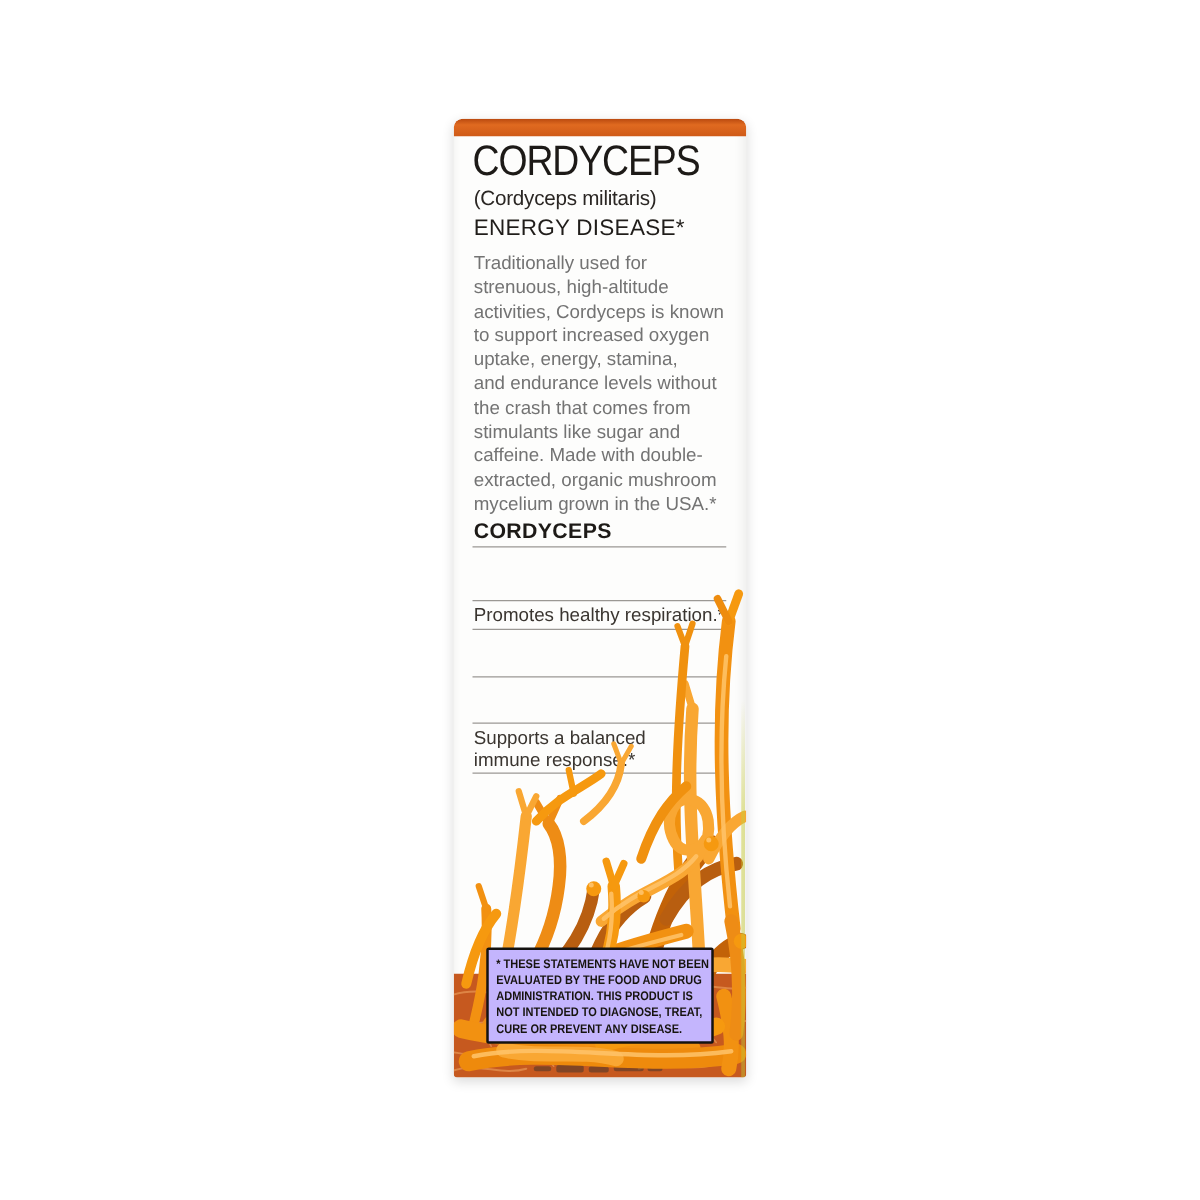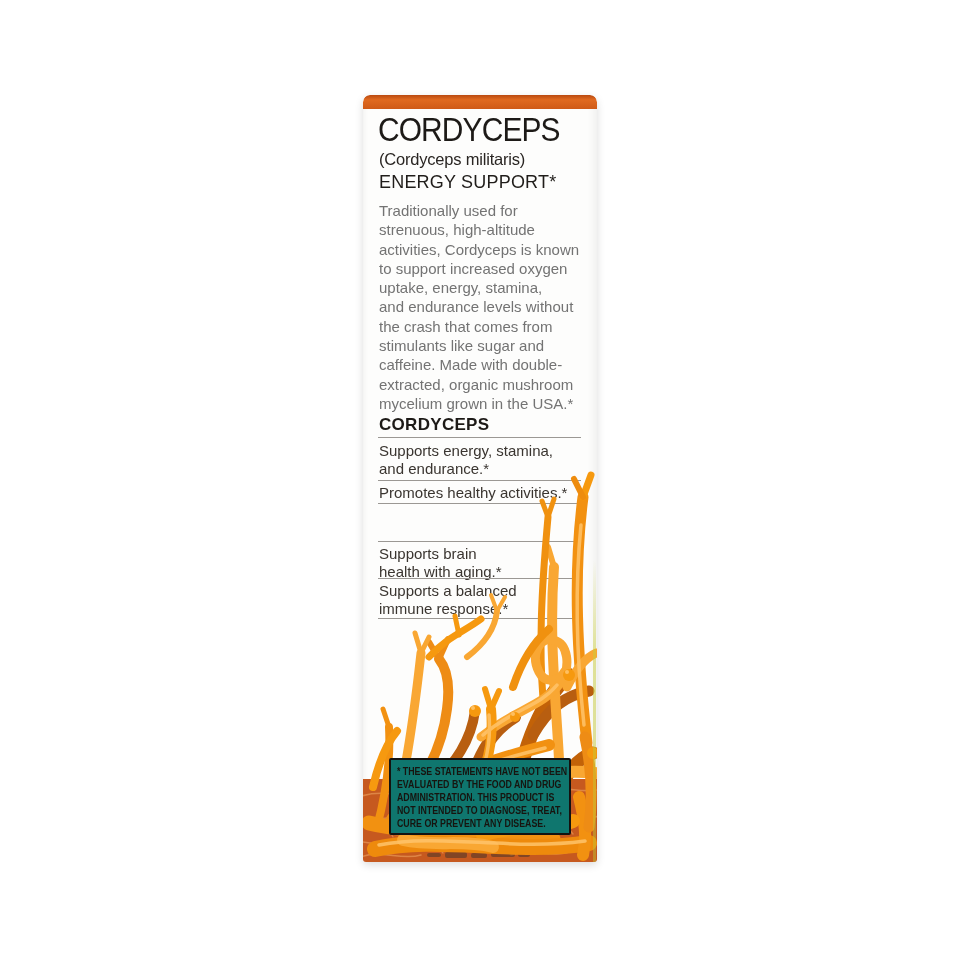--- a/index.html
+++ b/index.html
@@ -23,63 +23,59 @@
   .b-header{position:absolute;left:16px;top:320px;font-size:17px;font-weight:bold;
        color:#1d1a17;letter-spacing:.3px;white-space:pre;z-index:1;}
   .rule{position:absolute;left:15px;width:203px;height:1px;background:#9b9894;z-index:1;}
   .r0{top:342px}.r1{top:385px}.r2{top:408px}.r3{top:446px}.r4{top:483px}.r5{top:523px}
   .item{position:absolute;left:16px;font-size:15px;line-height:17.5px;color:#3a3530;
        white-space:pre;z-index:1;}
   .i0{top:347px}.i1{top:389px}.i2{top:412px}.i3{top:450px}.i4{top:487px}
   .band-bottom{position:absolute;left:0;top:684px;width:234px;height:83px;
        background:#c6591f;z-index:1;}
   .mushrooms{position:absolute;left:0;top:0;width:234px;height:767px;z-index:3;pointer-events:none;}
-  .disclaimer{position:absolute;left:26px;top:663px;width:182px;height:77px;background:#0f766e;
+  .disclaimer{position:absolute;left:26px;top:663px;width:182px;height:77px;background:#c4b5fd;
        border:2px solid #141210;border-radius:2px;box-sizing:border-box;z-index:5;}
   .disc-text{display:block;margin:5px 0 0 6px;width:114%;font-size:10px;font-weight:bold;
        line-height:13px;color:#17140f;letter-spacing:0;white-space:pre;
        transform:scaleX(.88);transform-origin:0 0;}
   .edge-sliver{position:absolute;left:230px;top:465px;width:3px;height:302px;z-index:6;
        background:linear-gradient(180deg,rgba(214,211,60,0) 0%,rgba(201,205,58,.5) 30%,rgba(189,196,52,.45) 100%);}
 </style>
 </head>
 <body>
 
 <div class="stage">
   <div class="box">
 
     <div class="band-top"></div>
 
     <h1 class="title">CORDYCEPS</h1>
     <div class="latin">(Cordyceps militaris)</div>
-    <div class="subtitle">ENERGY SUPPORT*</div>
+    <div class="subtitle">ENERGY DISEASE*</div>
 
     <div class="desc">Traditionally used for
 strenuous, high-altitude
 activities, Cordyceps is known
 to support increased oxygen
 uptake, energy, stamina,
 and endurance levels without
 the crash that comes from
 stimulants like sugar and
 caffeine. Made with double-
 extracted, organic mushroom
 mycelium grown in the USA.*</div>
 
     <div class="b-header">CORDYCEPS</div>
 
     <div class="rule r0"></div>
-    <div class="item i0">Supports energy, stamina,
-and endurance.*</div>
     <div class="rule r1"></div>
-    <div class="item i1">Promotes healthy activities.*</div>
+    <div class="item i1">Promotes healthy respiration.*</div>
     <div class="rule r2"></div>
     <div class="rule r3"></div>
-    <div class="item i3">Supports brain
-health with aging.*</div>
     <div class="rule r4"></div>
     <div class="item i4">Supports a balanced
 immune response.*</div>
     <div class="rule r5"></div>
 
     <div class="band-bottom">
       <svg width="234" height="83" viewBox="0 0 234 83">
         <g stroke="#e08a4a" stroke-width="1.6" fill="none" opacity="0.9" stroke-linecap="round">
           <path d="M-4,18 C28,6 58,28 92,16 C118,8 148,24 180,12 C200,5 220,16 238,10"></path>
           <path d="M8,42 C40,32 70,50 100,40 C130,31 160,48 195,38 C212,33 226,42 240,36"></path>

